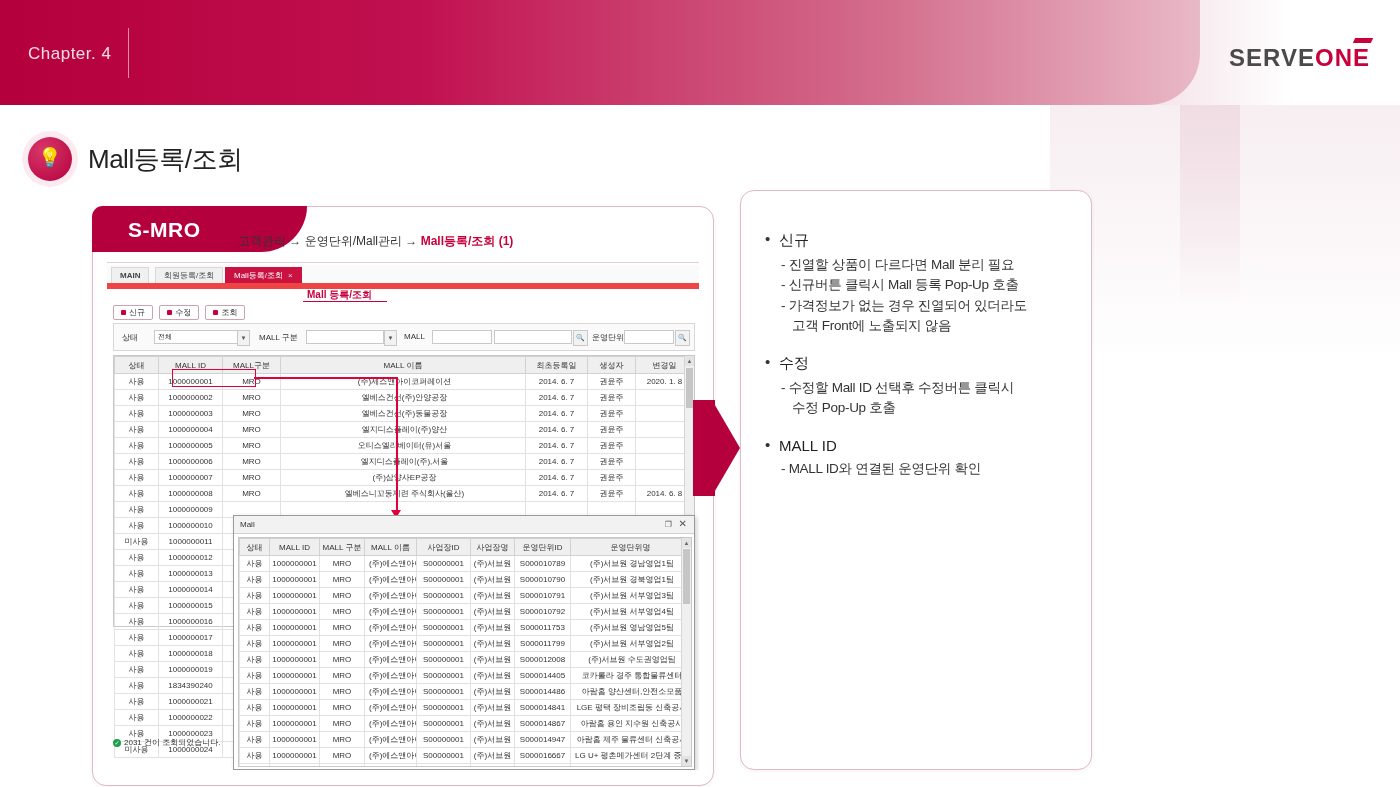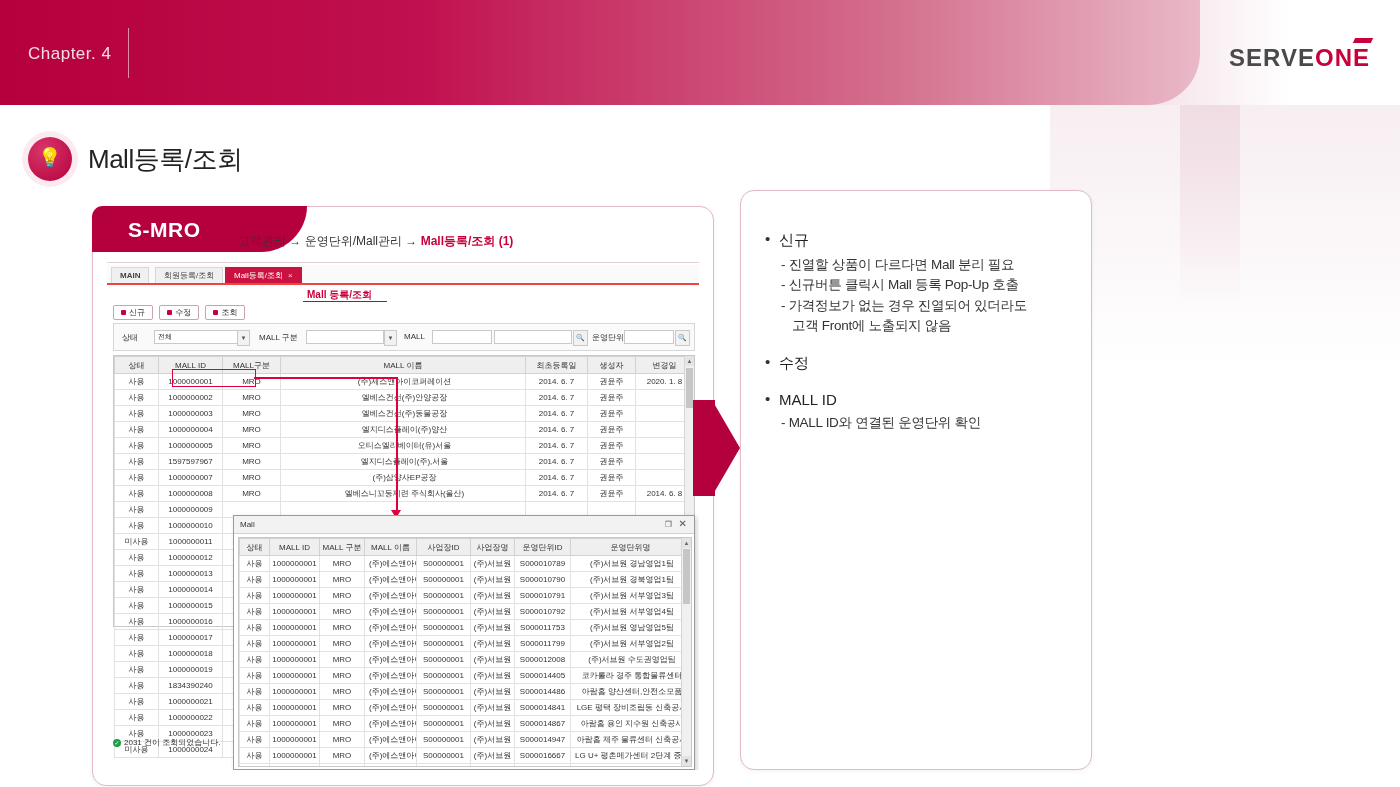--- a/index.html
+++ b/index.html
@@ -92,21 +92,21 @@
     background:#e5cdd4;
   }
 
   
   .app {
     position:absolute; left:14px; top:58px; width:592px; height:505px;
     background:#fff; font-size:8px; color:#333; overflow:hidden;
   }
   .tabbar {
     position:absolute; left:0; top:0; width:592px; height:18px;
-    border-bottom:2px solid #ef4444; background:#fafafa;
+    border-bottom:6px solid #ef4444; background:#fafafa;
   }
   .tab {
     position:absolute; top:2px; height:15px; line-height:15px;
     padding:0 8px; font-size:8px; border:1px solid #d8d8d8;
     background:#f0f0f0; color:#444; border-bottom:none;
   }
   .tab.main { left:4px; font-weight:bold; }
   .tab.t2 { left:48px; }
   .tab.t3 { left:118px; background:#c9123f; color:#fff; border-color:#c9123f; }
   .tab.t3::after {
@@ -404,21 +404,21 @@
               <td>사용</td>
               <td class="id">1000000005</td>
               <td>MRO</td>
               <td class="name">오티스엘리베이터(유)서울</td>
               <td>2014. 6. 7</td>
               <td>권윤주</td>
               <td></td>
             </tr>
             <tr>
               <td>사용</td>
-              <td class="id">1597597967</td>
+              <td class="id">1000000006</td>
               <td>MRO</td>
               <td class="name">엘지디스플레이(주),서울</td>
               <td>2014. 6. 7</td>
               <td>권윤주</td>
               <td></td>
             </tr>
             <tr>
               <td>사용</td>
               <td class="id">1000000007</td>
               <td>MRO</td>
@@ -790,20 +790,24 @@
         <div class="b-head">신규</div>
         <div class="b-sub">
           <div>- 진열할 상품이 다르다면 Mall 분리 필요</div>
           <div>- 신규버튼 클릭시 Mall 등록 Pop-Up 호출</div>
           <div>- 가격정보가 없는 경우 진열되어 있더라도</div>
           <span class="cont">고객 Front에 노출되지 않음</span>
         </div>
       </div>
       <div class="b-item">
         <div class="b-head">수정</div>
+        <div class="b-sub">
+          <div>- 수정할 Mall ID 선택후 수정버튼 클릭시</div>
+          <span class="cont">수정 Pop-Up 호출</span>
+        </div>
       </div>
       <div class="b-item">
         <div class="b-head">MALL ID</div>
         <div class="b-sub">
           <div>- MALL ID와 연결된 운영단위 확인</div>
         </div>
       </div>
     </div>
 </div>
 

